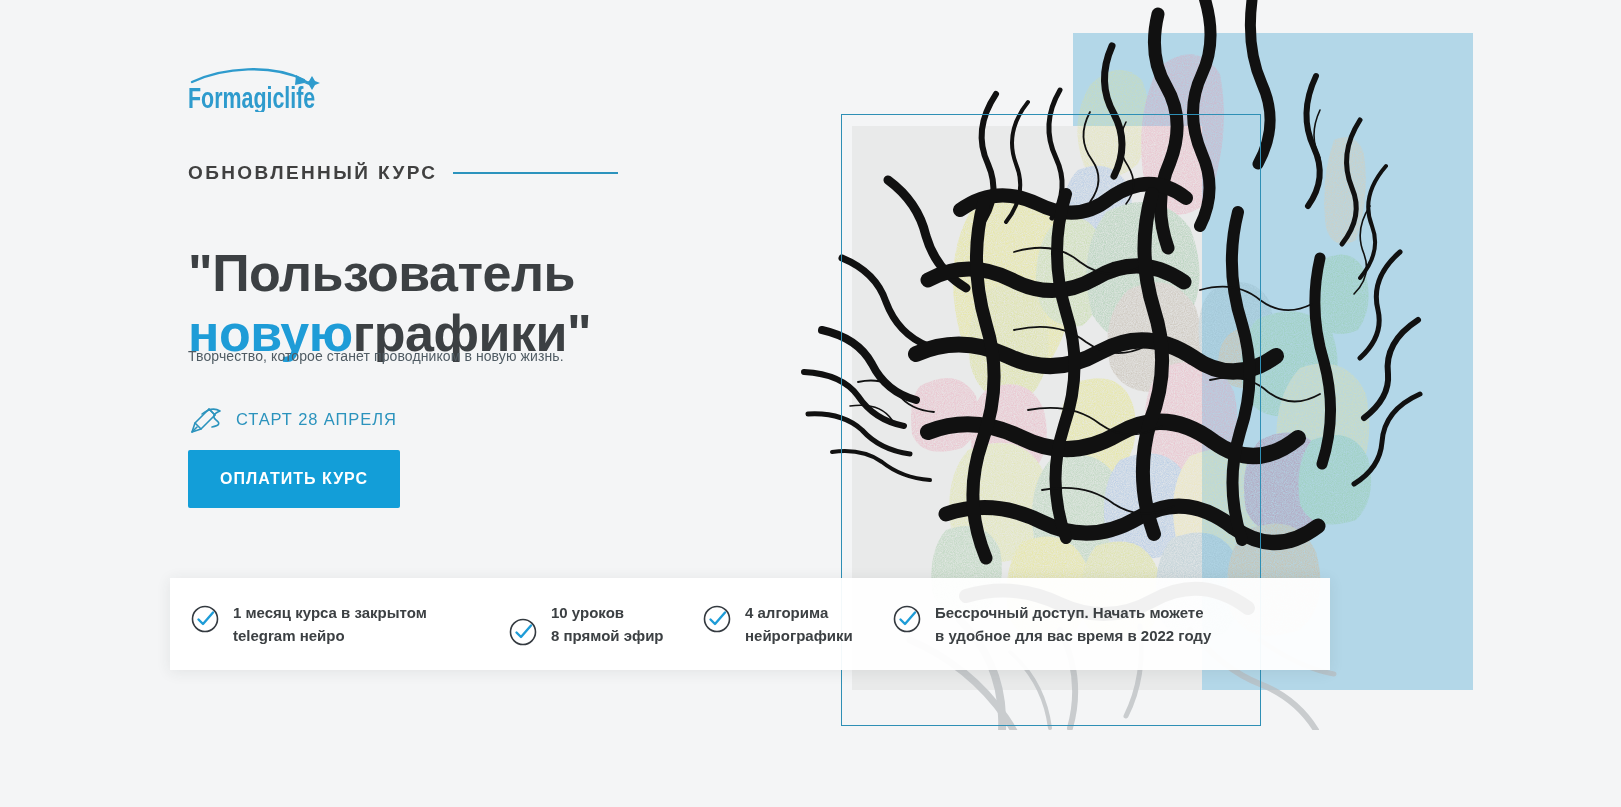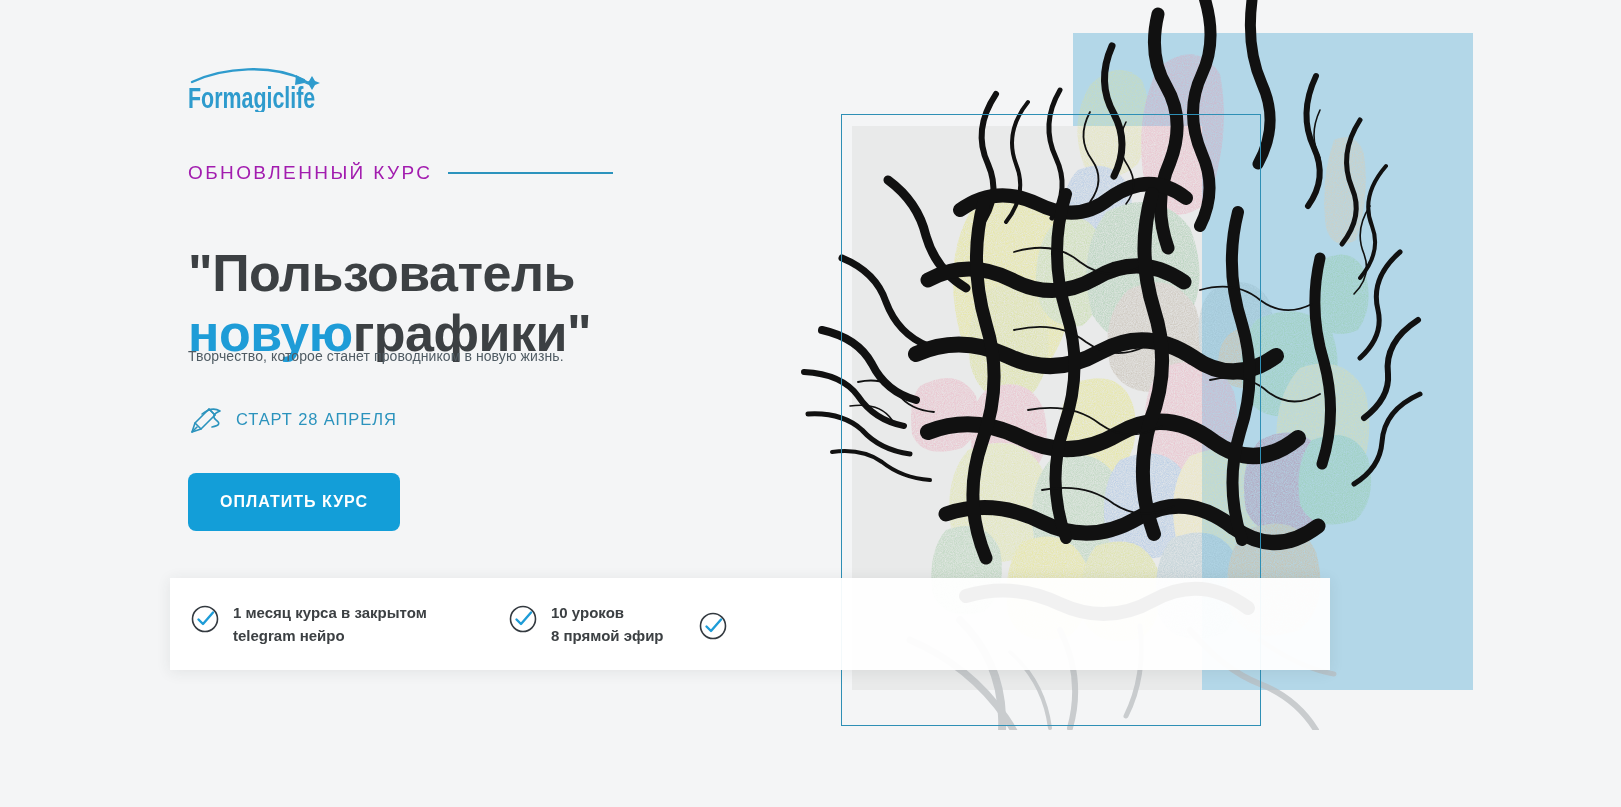--- a/index.html
+++ b/index.html
@@ -33,21 +33,21 @@
   
   .left{position:absolute;left:188px;top:0;width:640px;height:807px;}
 
   .logo{position:absolute;left:0;top:66px;width:230px;height:46px;}
   .logo svg{display:block;}
 
   .kicker-row{
     position:absolute;left:0;top:162px;display:flex;align-items:center;gap:16px;
   }
   .kicker{
-    color:#a21caf;font-size:19px;font-weight:400;letter-spacing:2.4px;
+    color:#404040;font-size:19px;font-weight:700;letter-spacing:2.4px;
     white-space:nowrap;
     text-align:center;
   }
   .kicker-rule{width:165px;height:2px;background:#2b93bd;}
 
   .title{
     position:absolute;left:0;top:208px;width:640px;
     font-size:52px;line-height:1.16;font-weight:bold;color:#3c4043;
     letter-spacing:-0.5px;
   }
@@ -61,36 +61,36 @@
   .start-row{
     position:absolute;left:0;top:402px;display:flex;align-items:center;gap:14px;
   }
   .start-icon{width:34px;height:34px;flex:0 0 auto;}
   .start-text{
     color:#2b93bd;font-size:16.5px;font-weight:normal;letter-spacing:.9px;
     white-space:nowrap;
   }
 
   .cta{
-    position:absolute;left:0;top:473px;width:212px;height:58px;
-    background:#139ed8;border:0;border-radius:8px;cursor:pointer;
+    position:absolute;left:0;top:450px;width:212px;height:58px;
+    background:#139ed8;border:0;border-radius:2px;cursor:pointer;
     color:#ffffff;font-size:16px;font-weight:bold;letter-spacing:1px;
     font-family:"Liberation Sans","DejaVu Sans",sans-serif;
   }
 
   
   .features{
     position:absolute;left:170px;top:578px;width:1160px;height:92px;
     background:rgba(255,255,255,0.945);
     box-shadow:0 2px 14px rgba(40,50,60,.09);
     display:flex;align-items:center;
   }
   .feature{display:flex;align-items:flex-start;gap:13px;}
   .f1{margin-left:20px;width:292px;}
-  .f2{margin-left:26px;width:170px;}
+  .f2{margin-left:26px;width:170px;align-items:flex-end;}
   .f3{margin-left:24px;width:170px;}
   .f4{margin-left:20px;width:370px;}
   .check{width:30px;height:30px;flex:0 0 auto;margin-top:3px;}
   .feature-text{
     font-size:15px;line-height:1.55;font-weight:bold;color:#3c4043;
   }
 </style>
 </head>
 <body>
 
@@ -277,24 +277,40 @@
           <circle cx="15" cy="15" r="12.5" fill="none" stroke="#343a40" stroke-width="1.6"></circle>
           <path d="M8.5,15.5 L13,20 L23,8.5" fill="none" stroke="#1e9cd7" stroke-width="2.4" stroke-linecap="round" stroke-linejoin="round"></path>
         </svg>
       </span>
       <span class="feature-text">
         <span>10 уроков</span><br>
         <span>8 прямой эфир</span>
       </span>
     </div>
 
+    <div class="feature f3">
+      <span class="check">
+        <svg viewBox="0 0 30 30" xmlns="http://www.w3.org/2000/svg">
+          <circle cx="15" cy="15" r="12.5" fill="none" stroke="#343a40" stroke-width="1.6"></circle>
+          <path d="M8.5,15.5 L13,20 L23,8.5" fill="none" stroke="#1e9cd7" stroke-width="2.4" stroke-linecap="round" stroke-linejoin="round"></path>
+        </svg>
+      </span>
+      <span class="feature-text">
+        <span>4 алгорима</span><br>
+        <span>нейрографики</span>
+      </span>
+    </div>
 
     <div class="feature f4">
       <span class="check">
         <svg viewBox="0 0 30 30" xmlns="http://www.w3.org/2000/svg">
           <circle cx="15" cy="15" r="12.5" fill="none" stroke="#343a40" stroke-width="1.6"></circle>
           <path d="M8.5,15.5 L13,20 L23,8.5" fill="none" stroke="#1e9cd7" stroke-width="2.4" stroke-linecap="round" stroke-linejoin="round"></path>
         </svg>
       </span>
+      <span class="feature-text">
+        <span>Бессрочный доступ. Начать можете</span><br>
+        <span>в удобное для вас время в 2022 году</span>
+      </span>
     </div>
 
   </div>
 </div>
 
 </body></html>

